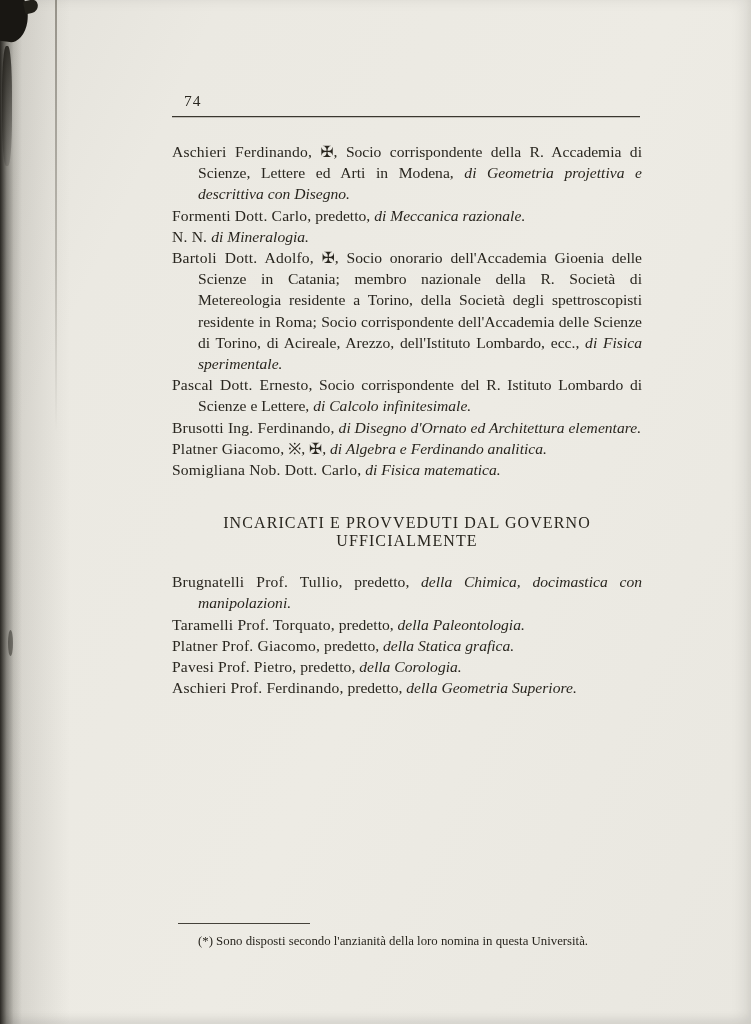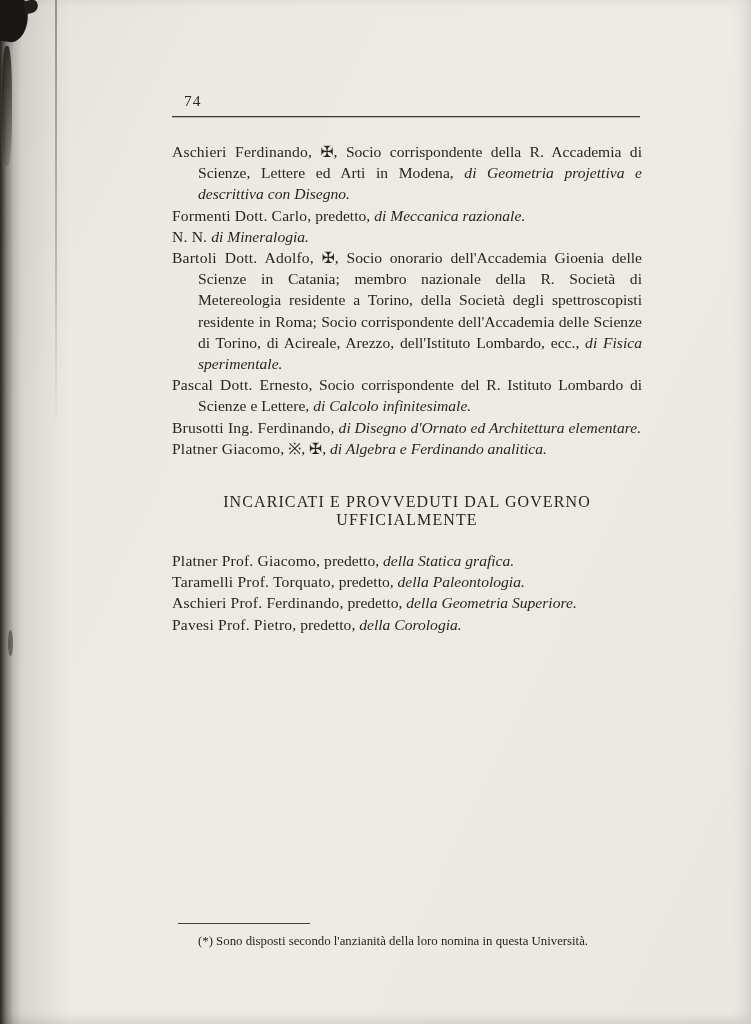--- a/index.html
+++ b/index.html
@@ -91,25 +91,27 @@
     <div class="page-number">74</div>
     <div class="head-rule"></div>
     <div class="sections">
         <p class="entry"><span class="run-bold">Aschieri Ferdinando,</span><span class="run-regular"> ✠, Socio corrispondente della R. Accademia di Scienze, Lettere ed Arti in Modena, </span><span class="run-italic">di Geometria projettiva e descrittiva con Disegno.</span></p>
         <p class="entry"><span class="run-bold">Formenti Dott. Carlo,</span><span class="run-regular"> predetto, </span><span class="run-italic">di Meccanica razionale.</span></p>
         <p class="entry"><span class="run-bold">N. N.</span><span class="run-regular"> </span><span class="run-italic">di Mineralogia.</span></p>
         <p class="entry"><span class="run-bold">Bartoli Dott. Adolfo,</span><span class="run-regular"> ✠, Socio onorario dell'Accademia Gioenia delle Scienze in Catania; membro nazionale della R. Società di Metereologia residente a Torino, della Società degli spettroscopisti residente in Roma; Socio corrispondente dell'Accademia delle Scienze di Torino, di Acireale, Arezzo, dell'Istituto Lombardo, ecc., </span><span class="run-italic">di Fisica sperimentale.</span></p>
         <p class="entry"><span class="run-bold">Pascal Dott. Ernesto</span><span class="run-regular">, Socio corrispondente del R. Istituto Lombardo di Scienze e Lettere, </span><span class="run-italic">di Calcolo infinitesimale.</span></p>
         <p class="entry"><span class="run-bold">Brusotti Ing. Ferdinando,</span><span class="run-regular"> </span><span class="run-italic">di Disegno d'Ornato ed Architettura elementare.</span></p>
         <p class="entry"><span class="run-bold">Platner Giacomo,</span><span class="run-regular"> ※, ✠, </span><span class="run-italic">di Algebra e Ferdinando analitica.</span></p>
+        <p class="entry"><span class="run-bold">Somigliana Nob. Dott. Carlo,</span><span class="run-regular"> </span><span class="run-italic">di Fisica matematica.</span></p>
         <div class="section-heading small">INCARICATI E PROVVEDUTI DAL GOVERNO UFFICIALMENTE</div>
+        <p class="entry"><span class="run-bold">Brugnatelli Prof. Tullio,</span><span class="run-regular"> predetto, </span><span class="run-italic">della Chimica, docimastica con manipolazioni.</span></p>
+        <p class="entry"><span class="run-bold">Taramelli Prof. Torquato,</span><span class="run-regular"> predetto, </span><span class="run-italic">della Paleontologia.</span></p>
         <p class="entry"><span class="run-bold">Platner Prof. Giacomo,</span><span class="run-regular"> predetto, </span><span class="run-italic">della Statica grafica.</span></p>
-        <p class="entry"><span class="run-bold">Taramelli Prof. Torquato,</span><span class="run-regular"> predetto, </span><span class="run-italic">della Paleontologia.</span></p>
+        <p class="entry"><span class="run-bold">Pavesi Prof. Pietro,</span><span class="run-regular"> predetto, </span><span class="run-italic">della Corologia.</span></p>
         <p class="entry"><span class="run-bold">Aschieri Prof. Ferdinando,</span><span class="run-regular"> predetto, </span><span class="run-italic">della Geometria Superiore.</span></p>
-        <p class="entry"><span class="run-bold">Pavesi Prof. Pietro,</span><span class="run-regular"> predetto, </span><span class="run-italic">della Corologia.</span></p>
       </div>
   </div>
 
   <div class="footnote-block">
     <div class="footnote-rule"></div>
     <p class="footnote-text">(*) Sono disposti secondo l'anzianità della loro nomina in questa Università.</p>
   </div>
 </div>
 
 </body></html>

